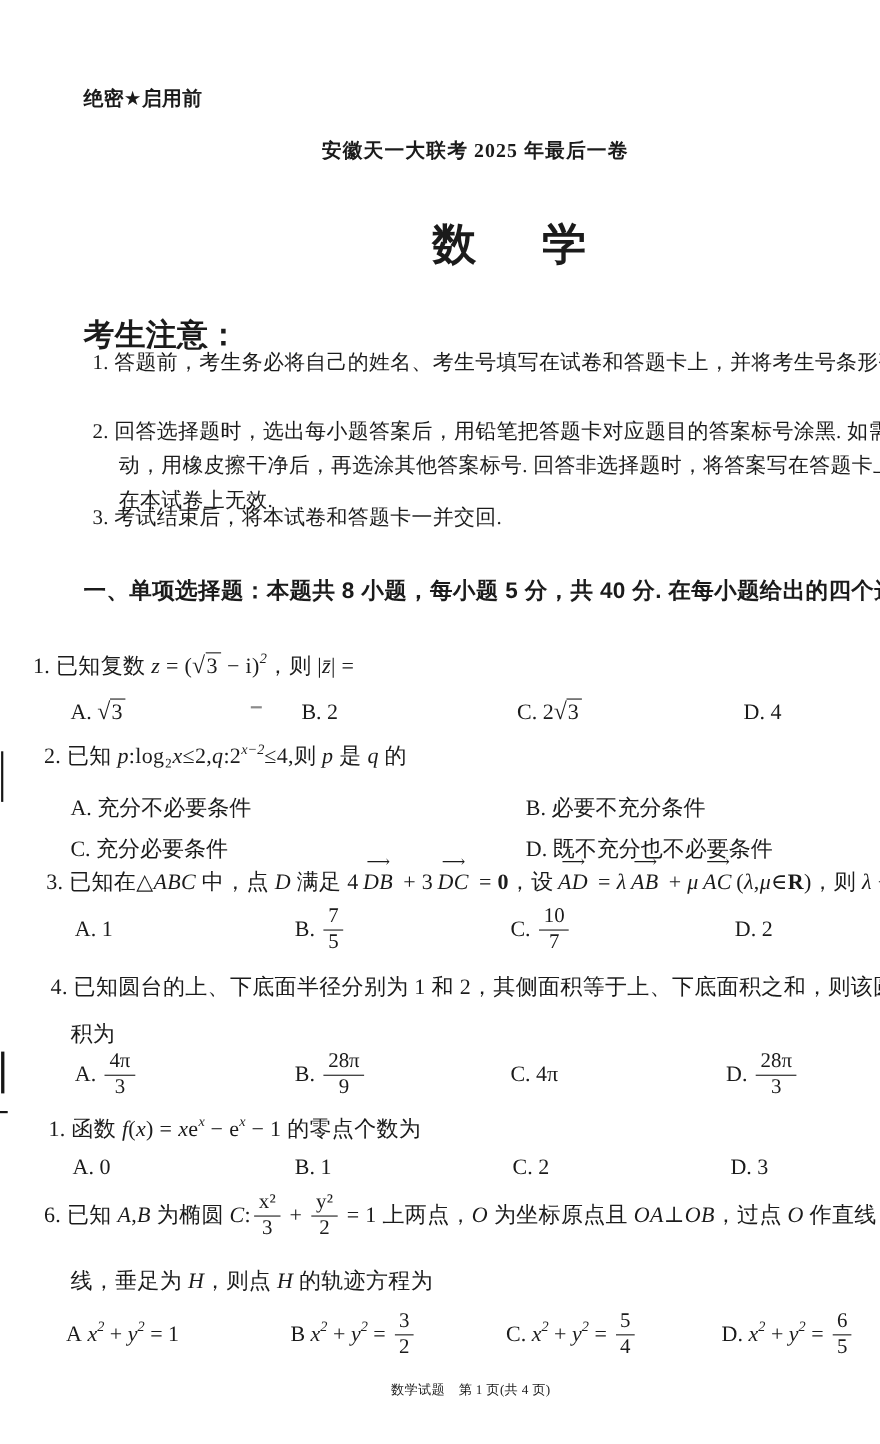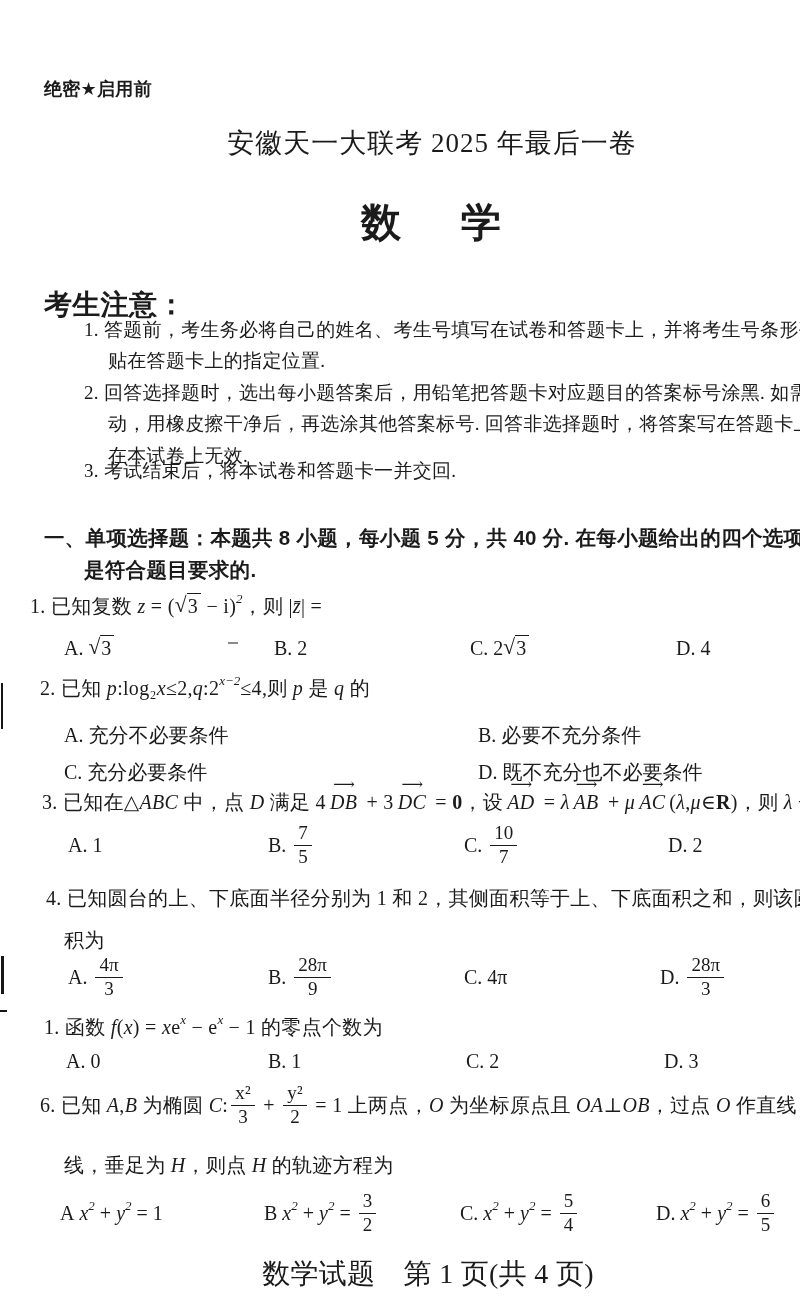--- a/index.html
+++ b/index.html
@@ -6,27 +6,27 @@
   .page{
     position:relative;width:800px;height:1313px;margin:0 auto;
     background:#ffffff;color:#1b1b1b;overflow:hidden;
     font-family:"Liberation Serif","DejaVu Serif",serif;
   }
   .line{
     position:absolute;display:flex;align-items:center;white-space:nowrap;
     font-size:20px;line-height:1.3;letter-spacing:0.3px;
   }
   .line span{white-space:pre;}
-  .bold-sans{font-family:"Liberation Sans","DejaVu Sans",sans-serif;font-weight:bold;}
+  .bold-sans{font-family:"Liberation Sans","DejaVu Sans",sans-serif;font-weight:bold;margin-left:32px;}
   .secret{font-size:18px;}
-  .main-title{font-size:27px;font-weight:400;letter-spacing:1px;transform:translateX(-50%);}
+  .main-title{font-size:18px;font-weight:700;letter-spacing:1px;transform:translateX(-50%);}
   .subject-title{font-size:40px;font-weight:bold;letter-spacing:10px;transform:translateX(-50%);}
   .notice-line{font-size:19px;}
   .section-line{font-size:20.5px;}
-  .footer-line{font-size:28px;transform:translateX(-50%);}
+  .footer-line{font-size:12px;transform:translateX(-50%);}
   .m{font-style:italic;}
   .b{font-weight:bold;}
   sup{position:relative;top:-7px;font-size:13px;font-style:italic;letter-spacing:0;}
   .frac{display:inline-flex;flex-direction:column;align-items:center;
         font-size:19px;line-height:1.2;margin:0 3px;vertical-align:middle;}
   .frac .num{border-bottom:1.6px solid #1b1b1b;padding:0 4px;}
   .frac .den{padding:0 2px;}
   .sqrt{display:inline-flex;align-items:flex-start;}
   .sqrt .rad{font-size:1.08em;line-height:1.15;}
   .sqrt .sqb{border-top:1.6px solid #1b1b1b;padding:0 3px 0 1px;line-height:1.25;}
@@ -46,28 +46,26 @@
 <body>
 
 <div class="page">
 
   <div class="line bold-sans secret" style="top:78px;left:44px;">绝密★启用前</div>
   <div class="line main-title" style="top:126px;left:432px;">安徽天一大联考 2025 年最后一卷</div>
   <div class="line bold-sans subject-title" style="top:196px;left:436px;text-align:center;">数　学</div>
 
   <div class="line bold-sans" style="top:287px;left:44px;font-size:28px;">考生注意：</div>
   <div class="line notice-line" style="top:318px;left:84px;">1. 答题前，考生务必将自己的姓名、考生号填写在试卷和答题卡上，并将考生号条形码粘</div>
-  <div class="line notice-line" style="top:349px;left:108px;">贴在答题卡上的指定位置.</div>
   <div class="line notice-line" style="top:381px;left:84px;">2. 回答选择题时，选出每小题答案后，用铅笔把答题卡对应题目的答案标号涂黑. 如需改</div>
   <div class="line notice-line" style="top:412px;left:108px;">动，用橡皮擦干净后，再选涂其他答案标号. 回答非选择题时，将答案写在答题卡上. 写</div>
   <div class="line notice-line" style="top:444px;left:108px;">在本试卷上无效.</div>
   <div class="line notice-line" style="top:459px;left:84px;">3. 考试结束后，将本试卷和答题卡一并交回.</div>
 
   <div class="line bold-sans section-line" style="top:525px;left:44px;">一、单项选择题：本题共 8 小题，每小题 5 分，共 40 分. 在每小题给出的四个选项中，只有一项</div>
-  <div class="line bold-sans section-line" style="top:557px;left:84px;">是符合题目要求的.</div>
 
   <div class="line" style="top:593px;left:30px;">
       <span>1. 已知复数 </span>
       <span class="m">z</span>
       <span> = (</span>
       <span class="sqrt"><span class="rad">√</span><span class="sqb">3</span></span>
       <span> − i)</span>
       <sup>2</sup>
       <span>，则 |</span>
       <span class="m">z̄</span>

